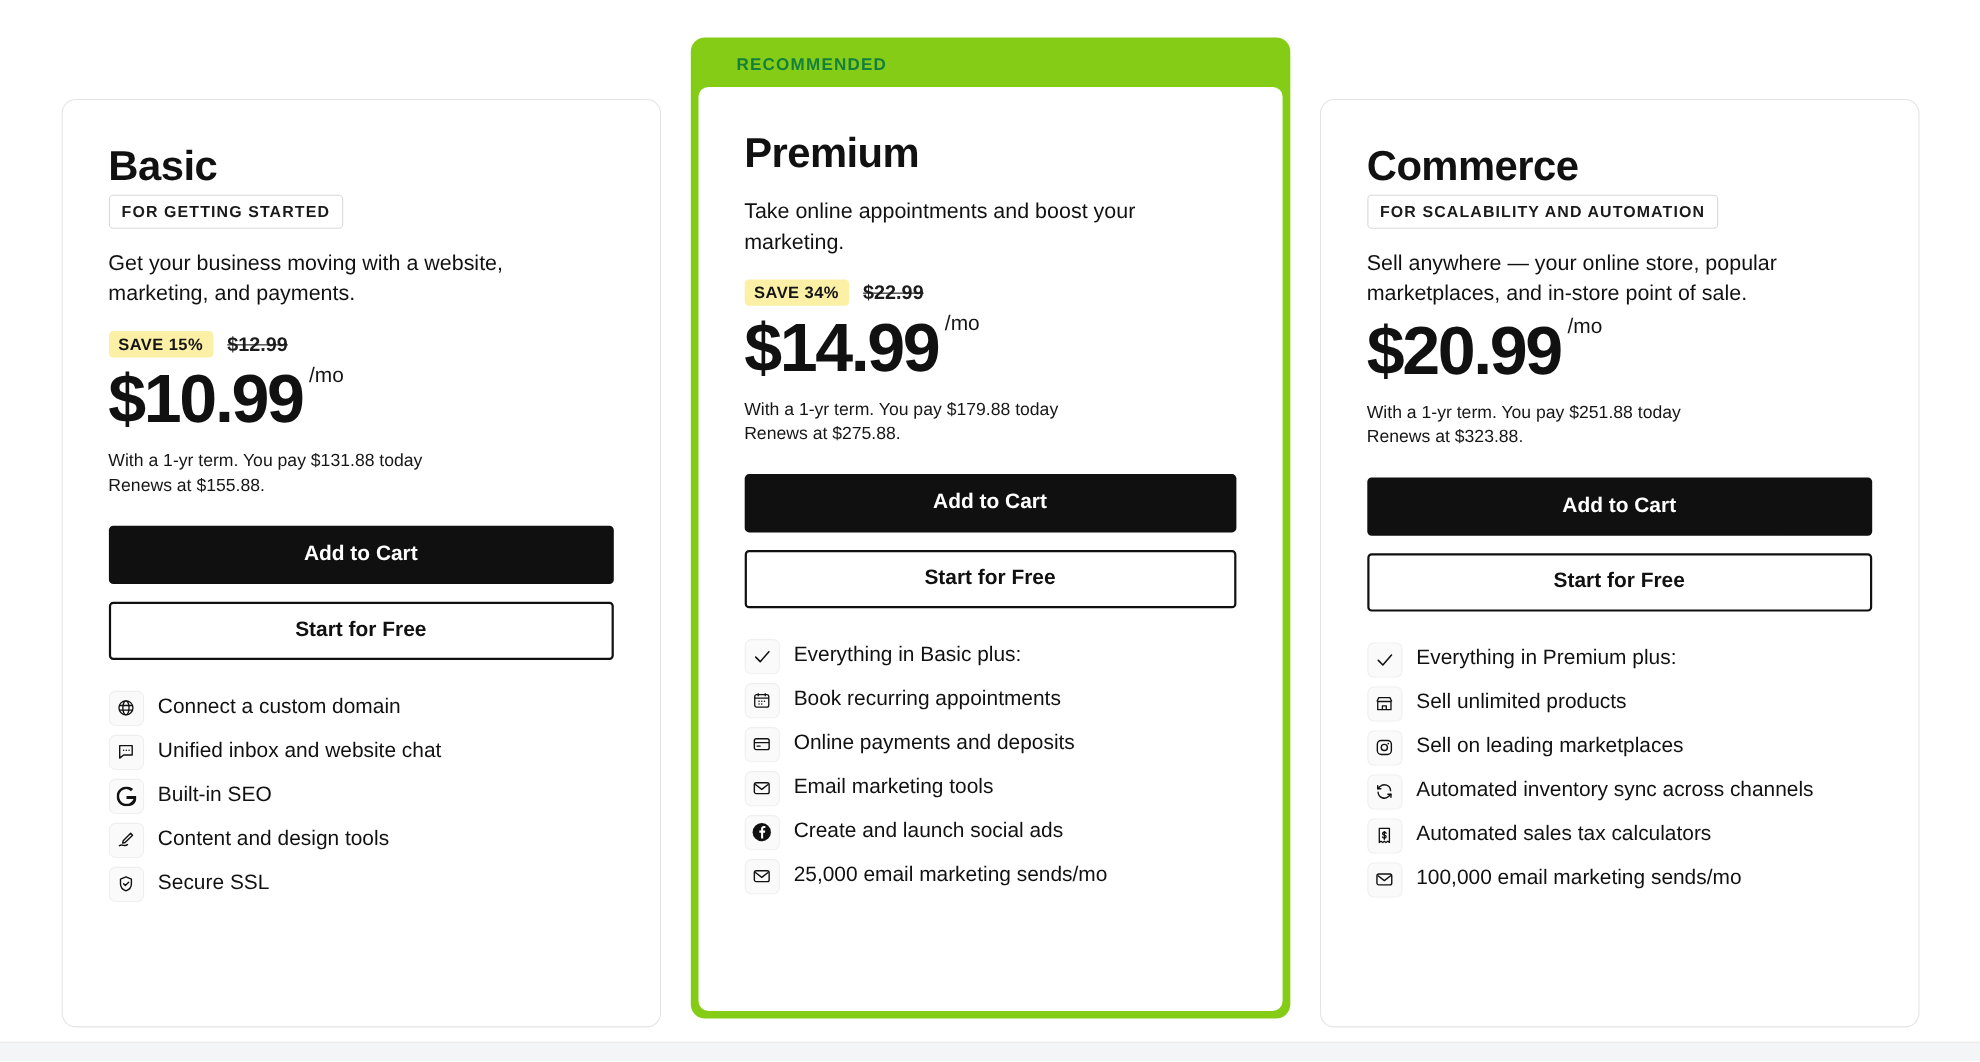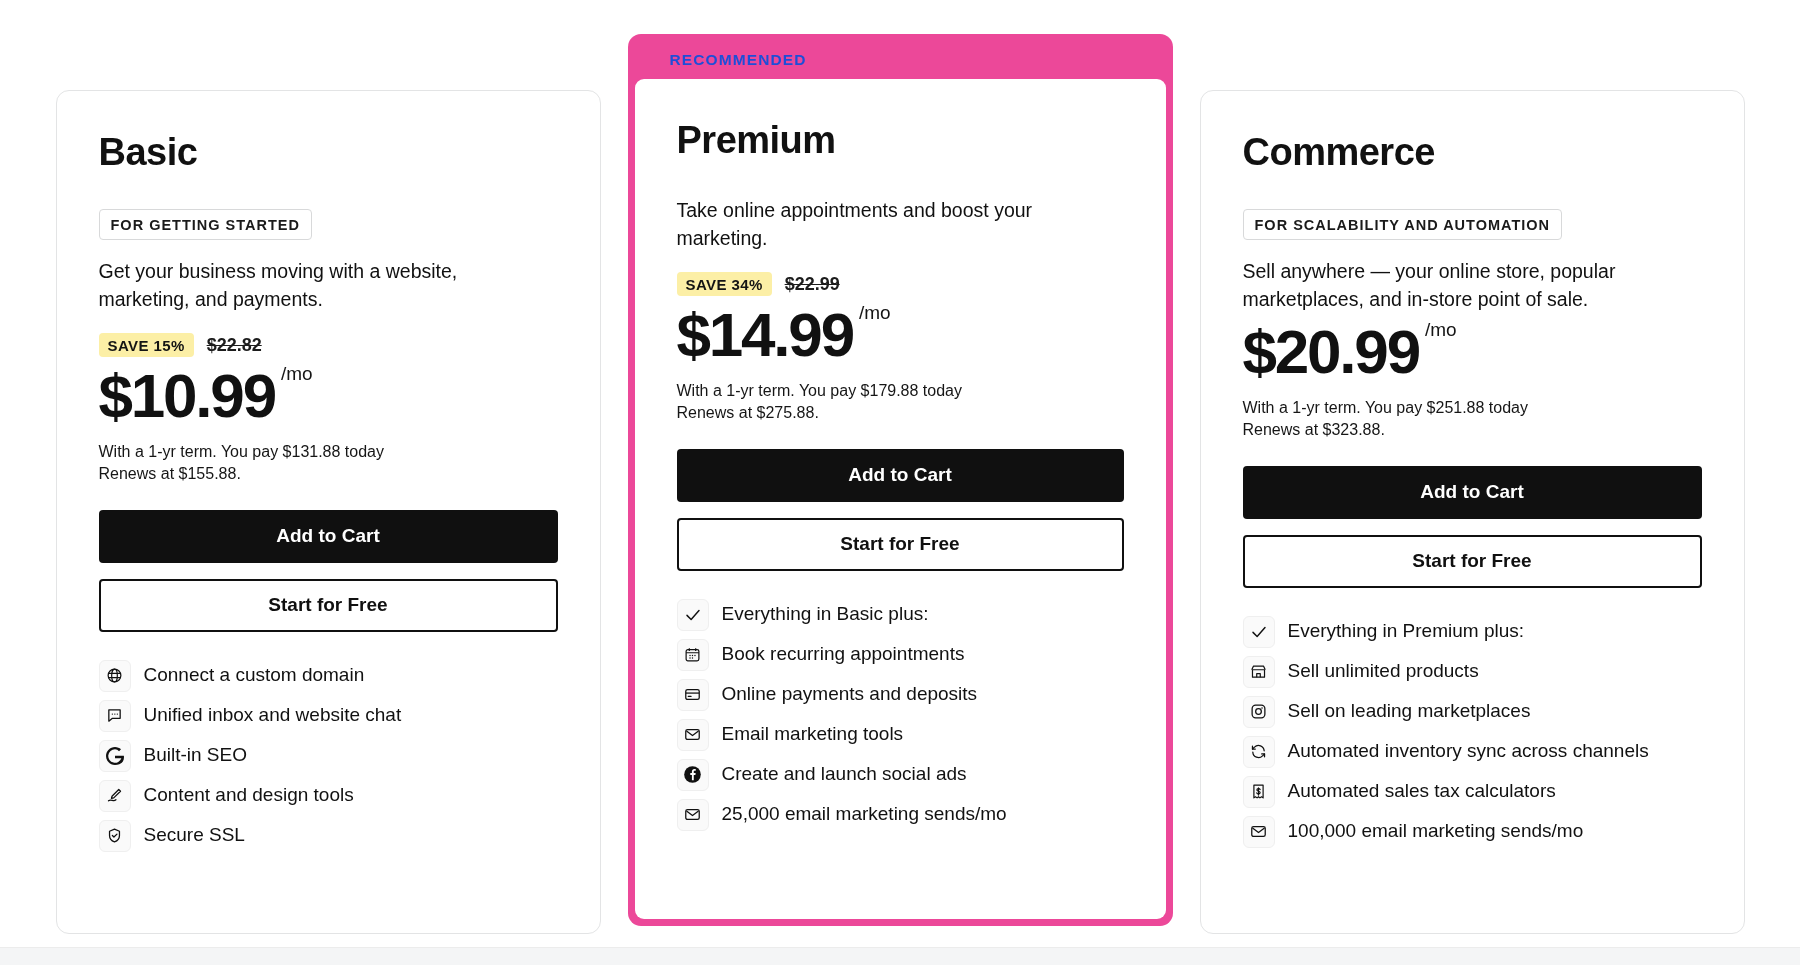--- a/index.html
+++ b/index.html
@@ -25,34 +25,34 @@
   
   .card {
     background:#fff; border:1px solid #e3e4e5; border-radius:13px;
     padding:42px 42px 40px 42px;
     height: 844px;
   }
   .card-wrap.plain { padding-top:56px; }
 
   
   .rec-shell {
-    background:#ec4899; border-radius:13px; padding:45px 7px 7px 7px;
+    background:#84cc16; border-radius:13px; padding:45px 7px 7px 7px;
   }
   .rec-banner {
     position:absolute; left:0; top:0; width:545px; height:52px;
     display:flex; align-items:center; padding-left:42px;
   }
   .rec-banner-text {
-    font-size:15.5px; font-weight:bold; letter-spacing:1.1px; color:#1d4ed8;
+    font-size:15.5px; font-weight:bold; letter-spacing:1.1px; color:#15803d;
   }
   .rec-shell .card { border:none; border-radius:9px; height:840px; }
 
   .plan-name {
     font-size:38px; font-weight:bold; letter-spacing:-0.5px;
-    margin-bottom:36px; line-height:1.05;
+    margin-bottom:4px; line-height:1.05;
   }
   .tagline-box {
     display:inline-block; border:1px solid #d8d9da; border-radius:4px;
     padding:7px 11px 6px 11px;
     font-size:14.5px; font-weight:bold; letter-spacing:1.0px; color:#1a1a1a;
   }
   .desc {
     margin-top:18px; font-size:19.5px; line-height:1.42; color:#111;
     max-width:400px;
   }
@@ -101,21 +101,21 @@
 
 <div class="page">
   <div class="cards" id="cards">
       <div class="card-wrap plain">
         <div class="card">
           <div class="plan-name">Basic</div>
           <div><span class="tagline-box">FOR GETTING STARTED</span></div>
           <div class="desc">Get your business moving with a website, marketing, and payments.</div>
           <div class="price-row">
             <span class="save-badge">SAVE 15%</span>
-            <span class="old-price">$22.82</span>
+            <span class="old-price">$12.99</span>
           </div>
           <div class="price-main">
             <span class="price-amount">$10.99</span>
             <span class="price-per">/mo</span>
           </div>
           <div class="fineprint">
             <div>With a 1-yr term. You pay $131.88 today</div>
             <div>Renews at $155.88.</div>
           </div>
           <div class="btn btn-primary">Add to Cart</div>

